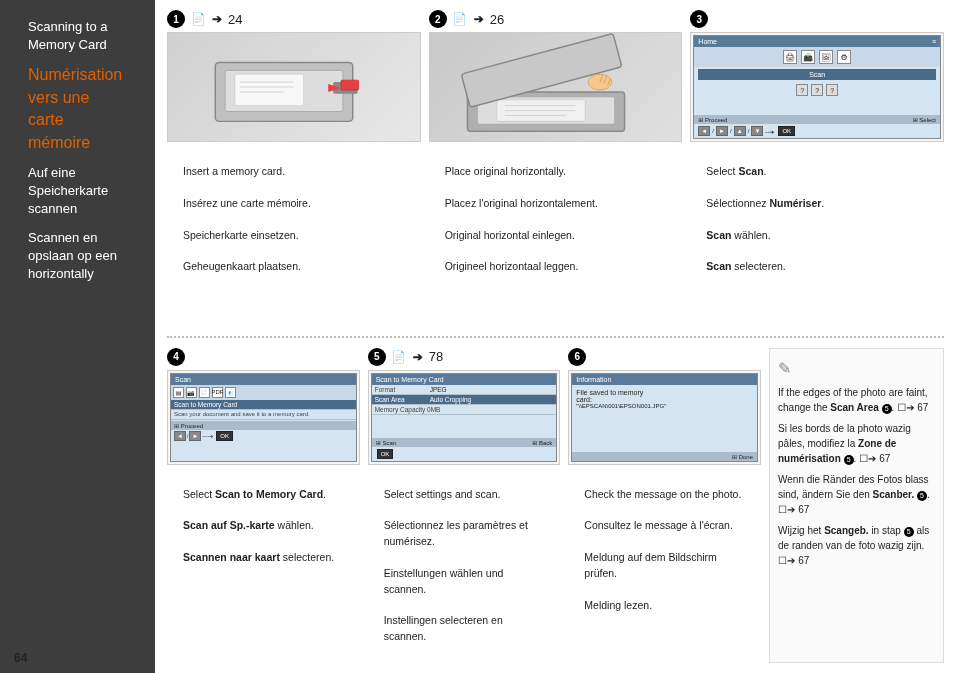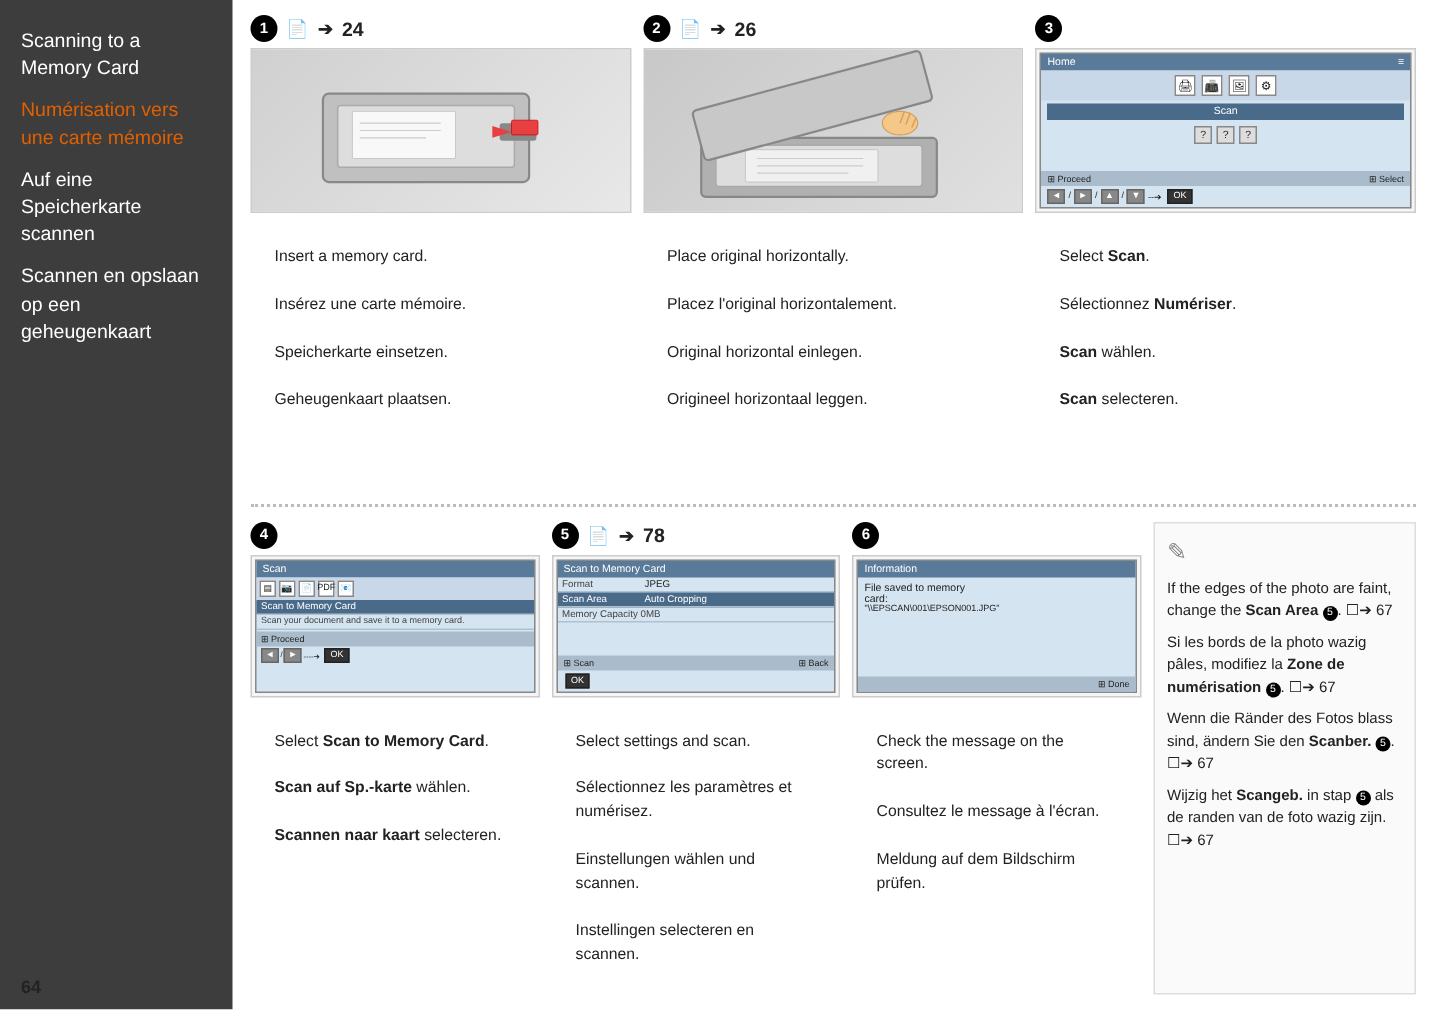--- a/index.html
+++ b/index.html
@@ -17,33 +17,33 @@
       display: flex;
       width: 954px;
       height: 673px;
     }
 
     
     .sidebar {
       width: 155px;
       background: #3d3d3d;
       color: #fff;
-      padding: 18px 14px;
+      padding: 18px 28px;
       flex-shrink: 0;
       display: flex;
       flex-direction: column;
       justify-content: flex-start;
     }
     .sidebar-title {
       font-size: 13px;
       line-height: 1.4;
       font-weight: normal;
     }
     .sidebar-title .lang1 { display: block; margin-bottom: 10px; }
-    .sidebar-title .lang2 { display: block; margin-bottom: 10px; color: #e06000; font-size: 13px; }
+    .sidebar-title .lang2 { display: block; margin-bottom: 10px; color: #e06000; font-size: 16px; }
     .sidebar-title .lang3 { display: block; margin-bottom: 10px; }
     .sidebar-title .lang4 { display: block; }
 
     
     .main {
       flex: 1;
       display: flex;
       flex-direction: column;
       padding: 10px 10px 10px 12px;
     }
@@ -94,21 +94,21 @@
       flex-shrink: 0;
     }
 
     .step-arrow {
       font-size: 12px;
       font-weight: bold;
     }
 
     .step-page {
       font-size: 13px;
-      font-weight: bold;
+      font-weight: normal;
     }
 
     .step-image {
       border: 1px solid #ccc;
       background: #f5f5f5;
       flex-shrink: 0;
       display: flex;
       align-items: center;
       justify-content: center;
       overflow: hidden;
@@ -371,21 +371,21 @@
 </head>
 <body>
 
 <div class="page">
 
   <div class="sidebar">
     <div class="sidebar-title">
       <span class="lang1">Scanning to a Memory Card</span>
       <span class="lang2">Numérisation vers une carte mémoire</span>
       <span class="lang3">Auf eine Speicherkarte scannen</span>
-      <span class="lang4">Scannen en opslaan op een geheugenkaart</span>
+      <span class="lang4">Scannen en opslaan op een horizontally</span>
     </div>
   </div>
 
   <div class="main">
 
     <div class="top-row">
 
       <div class="step-block">
         <div class="step-header">
           <span class="step-num">1</span>
@@ -588,23 +588,24 @@
               <p>File saved to memory</p>
               <p>card:</p>
               <p style="font-size:6px;">"\\EPSCAN\001\EPSON001.JPG"</p>
             </div>
             <div class="screen6-ok">
               <span>⊞ <span>Done</span></span>
             </div>
           </div>
         </div>
         <div class="step-text">
-          <p>Check the message on the screen.</p>
+          <p>Check the message on the photo.</p>
           <p>Consultez le message à l'écran.</p>
           <p>Meldung auf dem Bildschirm prüfen.</p>
+          <p>Melding lezen.</p>
         </div>
       </div>
 
       <div class="note-block">
         <div class="note-icon">✎</div>
         <div class="note-text">
           <p>
             <span>If the edges of the photo are faint, change the </span><strong>Scan Area</strong> <span style="display:inline-block;width:10px;height:10px;background:#000;color:#fff;border-radius:50%;text-align:center;font-size:7px;line-height:10px;">5</span>. ☐➔ 67
           </p>
           <p>

